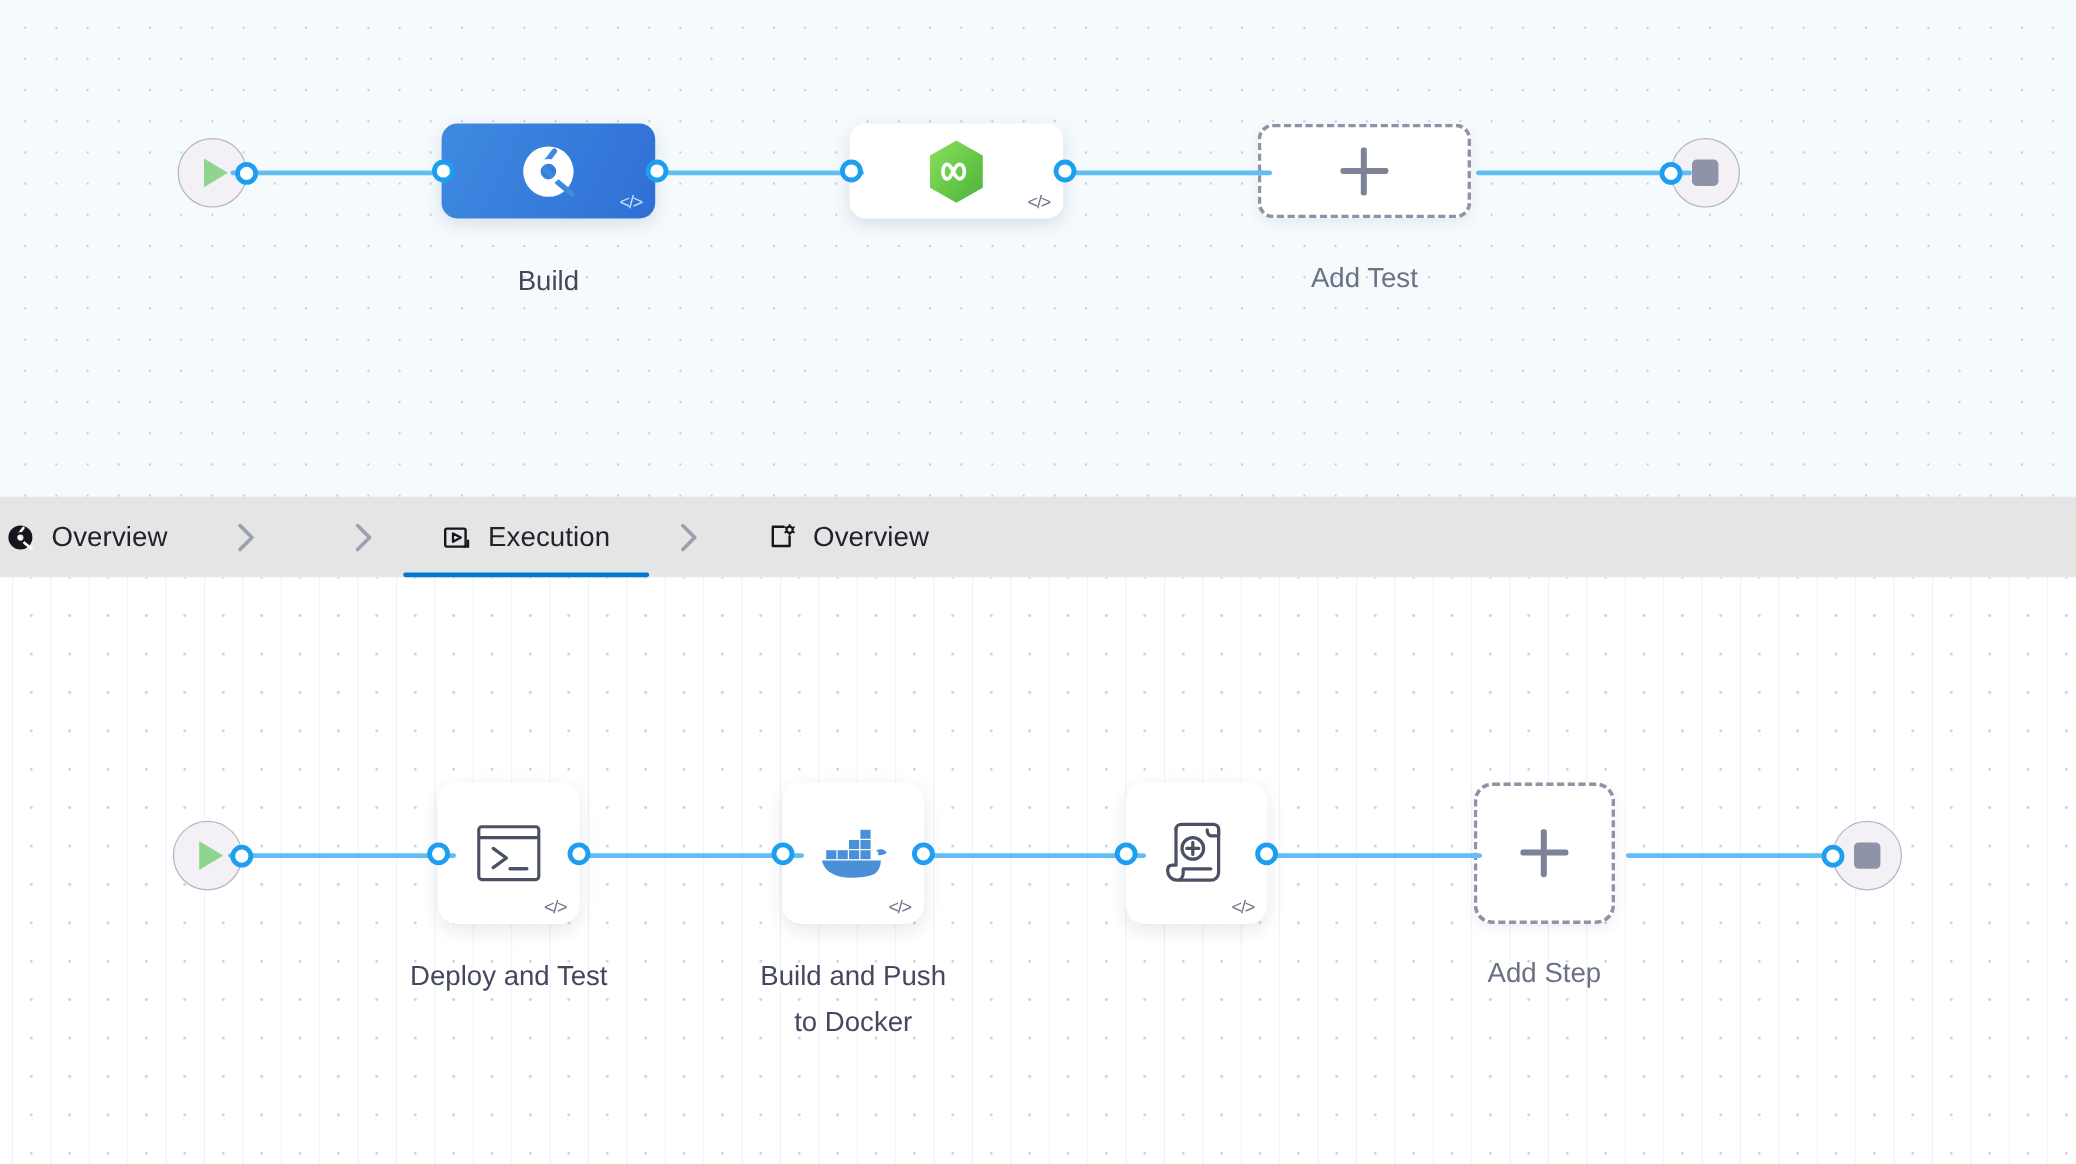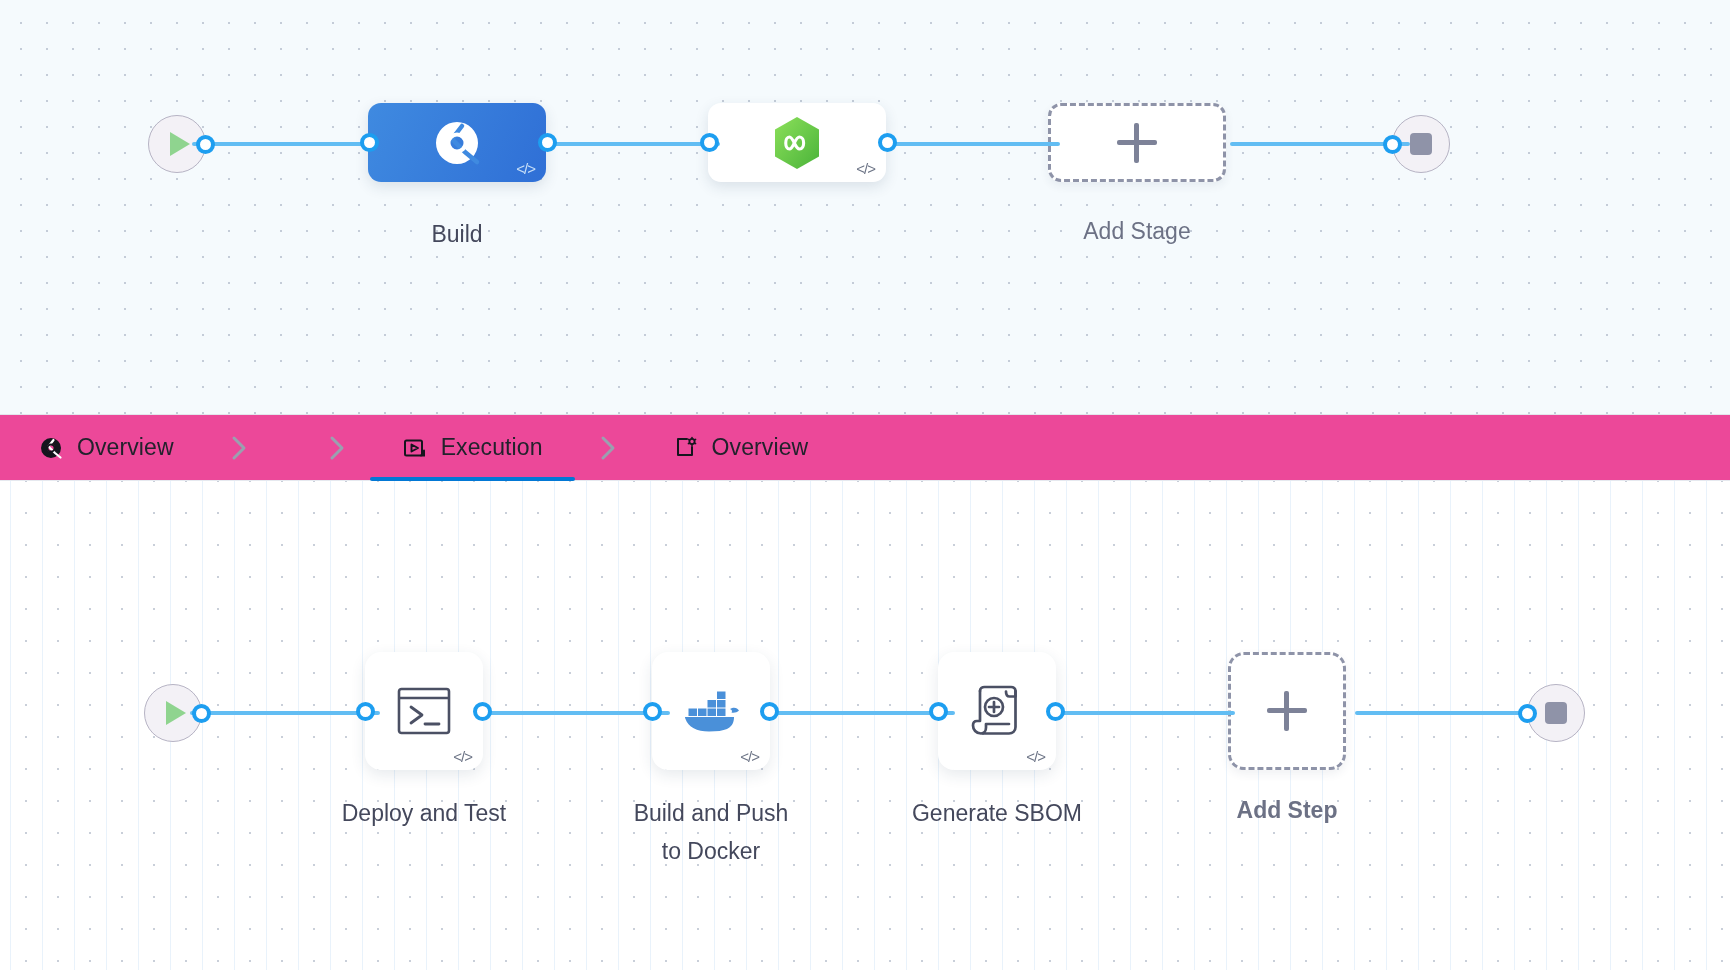--- a/index.html
+++ b/index.html
@@ -38,24 +38,23 @@
     left: 0; right: 0; bottom: 0;
     height: 1px;
     background: #e2e6ec;
   }
 
   
   .tabbar {
     position: relative;
     height: 66px;
     flex: none;
-    background: #ec4899;
-    display: flex;
-    align-items: center;
-    padding-left: 34px;
+    background: #e5e5e5;
+    display: flex;
+    align-items: center;
     border-bottom: 1px solid #e6e9ef;
     z-index: 5;
     gap: 24px;
   }
   .tab {
     display: flex;
     align-items: center;
     gap: 13px;
     height: 66px;
     padding: 0 4px;
@@ -285,21 +284,21 @@
         <span class="code-badge on-white">&lt;/&gt;</span>
       </div>
       <div class="port" style="left:-8px; top:30px;"></div>
       <div class="port" style="left:170px; top:30px;"></div>
     </div>
 
     <div class="node" style="left:1048px; top:103px;">
       <div class="add-stage-box">
         <div class="plus-glyph"></div>
       </div>
-      <div class="node-label muted" style="left:0; top:110px; width:178px;">Add Stage</div>
+      <div class="node-label muted" style="left:0; top:110px; width:178px;">Add Test</div>
     </div>
 
     <div class="node" style="left:1392px; top:115px;">
       <div class="terminal-node">
         <div class="stop-sq"></div>
       </div>
       <div class="port" style="left:-9px; top:20px;"></div>
     </div>
   </div>
 
@@ -422,28 +421,27 @@
           <path d="M47.5 7 L47.5 12.5 L41.5 12.5 C39 12.5 38 10 38 7.5" fill="none" stroke="#4b5064" stroke-width="2.7" stroke-linecap="round" stroke-linejoin="round"></path>
           <path d="M12 7 L12 37 L9 37 C6.5 37 5 38.8 5 41.5 C5 45.5 8 49.5 13 49.5
                    C16 49.5 18 47 18 43.5 L18 40 L41 40" fill="none" stroke="#4b5064" stroke-width="2.7" stroke-linecap="round" stroke-linejoin="round"></path>
           <circle cx="26" cy="23" r="9" fill="none" stroke="#4b5064" stroke-width="2.7"></circle>
           <path d="M26 18 L26 28 M21 23 L31 23" stroke="#4b5064" stroke-width="2.7" stroke-linecap="round"></path>
         </svg>
         <span class="code-badge on-white">&lt;/&gt;</span>
       </div>
       <div class="port" style="left:-9px; top:50px;"></div>
       <div class="port" style="left:108px; top:50px;"></div>
-      <div class="node-label" style="left:-46px; top:143px; width:210px;">Generate SBOM</div>
     </div>
 
     <div class="node" style="left:1228px; top:171px;">
       <div class="add-step-box">
         <div class="plus-glyph"></div>
       </div>
-      <div class="node-label muted" style="left:-41px; top:140px; width:200px;font-weight:bold;">Add Step</div>
+      <div class="node-label muted" style="left:-41px; top:140px; width:200px;">Add Step</div>
     </div>
 
     <div class="node" style="left:1527px; top:203px;">
       <div class="terminal-node">
         <div class="stop-sq"></div>
       </div>
       <div class="port" style="left:-9px; top:20px;"></div>
     </div>
   </div>
 

